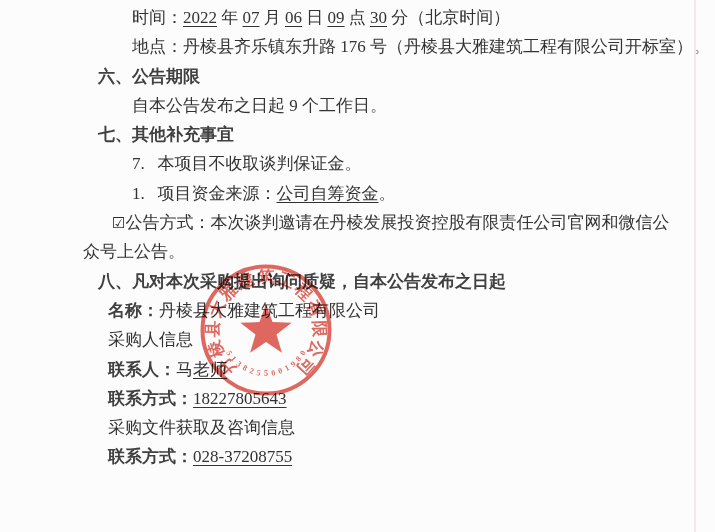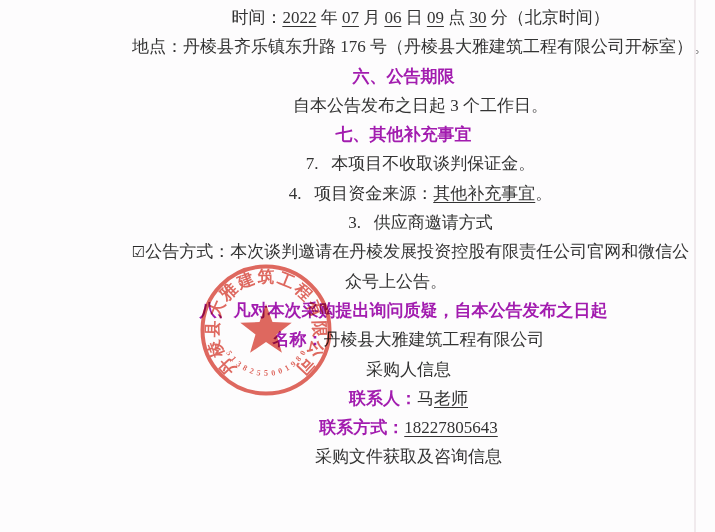--- a/index.html
+++ b/index.html
@@ -8,23 +8,22 @@
     background:#fdfcfd;
     font-family:"Liberation Serif","DejaVu Serif",serif;
     color:#333;
   }
   .page{padding:3px 6px 0 83px;position:relative;}
   .line{
     white-space:pre;
     font-size:17px;
     line-height:29.3px;
     height:29.3px;
-    text-align:center;
   }
-  .b{font-weight:bold;color:#a21caf;}
+  .b{font-weight:bold;color:#404040;}
   .u{text-decoration:underline;text-underline-offset:3px;text-decoration-thickness:1px;}
   .ind1{padding-left:15px;}
   .ind2{padding-left:49px;}
   .indc{padding-left:25px;}
   .inda{padding-left:29px;}
   .checkbox{font-family:"DejaVu Sans",sans-serif;font-size:15px;color:#2a2a2a;}
   
   .seal{
     position:absolute;left:197px;top:261px;width:138px;height:138px;
     mix-blend-mode:multiply;opacity:.88;pointer-events:none;
@@ -40,47 +39,47 @@
 <body>
 
 <div class="page">
 
   <div class="line ind2"><span>时间：</span><span class="u">2022</span><span> 年 </span><span class="u">07</span><span> 月 </span><span class="u">06</span><span> 日 </span><span class="u">09</span><span> 点 </span><span class="u">30</span><span> 分（北京时间）</span></div>
 
   <div class="line ind2"><span>地点：丹棱县齐乐镇东升路 176 号（丹棱县大雅建筑工程有限公司开标室）。</span></div>
 
   <div class="line ind1 b"><span>六、公告期限</span></div>
 
-  <div class="line ind2"><span>自本公告发布之日起 3 个工作日。</span></div>
+  <div class="line ind2"><span>自本公告发布之日起 9 个工作日。</span></div>
 
   <div class="line ind1 b"><span>七、其他补充事宜</span></div>
 
   <div class="line ind2"><span>7.   本项目不收取谈判保证金。</span></div>
 
-  <div class="line ind2"><span>4.   项目资金来源：</span><span class="u">其他补充事宜</span><span>。</span></div>
+  <div class="line ind2"><span>1.   项目资金来源：</span><span class="u">公司自筹资金</span><span>。</span></div>
 
-  <div class="line ind2"><span>3.   供应商邀请方式</span></div>
 
   <div class="line inda"><span class="checkbox">☑</span><span>公告方式：本次谈判邀请在丹棱发展投资控股有限责任公司官网和微信公</span></div>
 
   <div class="line"><span>众号上公告。</span></div>
 
   <div class="line ind1 b"><span>八、凡对本次采购提出询问质疑，自本公告发布之日起</span></div>
 
   <div class="line indc"><span class="b">名称：</span><span>丹棱县大雅建筑工程有限公司</span></div>
 
   <div class="line indc"><span>采购人信息</span></div>
 
   <div class="line indc"><span class="b">联系人：</span><span>马</span><span class="u">老师</span></div>
 
   <div class="line indc"><span class="b">联系方式：</span><span class="u">18227805643</span></div>
 
   <div class="line indc"><span>采购文件获取及咨询信息</span></div>
 
 
+  <div class="line indc"><span class="b">联系方式：</span><span class="u">028-37208755</span></div>
 
 </div>
 
 <svg class="seal" viewBox="-69 -69 138 138" aria-hidden="true">
   <circle class="seal-ring" cx="0" cy="0" r="63.5"></circle>
   <g id="seal-name">
       <text transform="rotate(-133) translate(0,-48)" text-anchor="middle" class="seal-char">丹</text>
       <text transform="rotate(-110.83333333333333) translate(0,-48)" text-anchor="middle" class="seal-char">棱</text>
       <text transform="rotate(-88.66666666666666) translate(0,-48)" text-anchor="middle" class="seal-char">县</text>
       <text transform="rotate(-66.5) translate(0,-48)" text-anchor="middle" class="seal-char">大</text>

